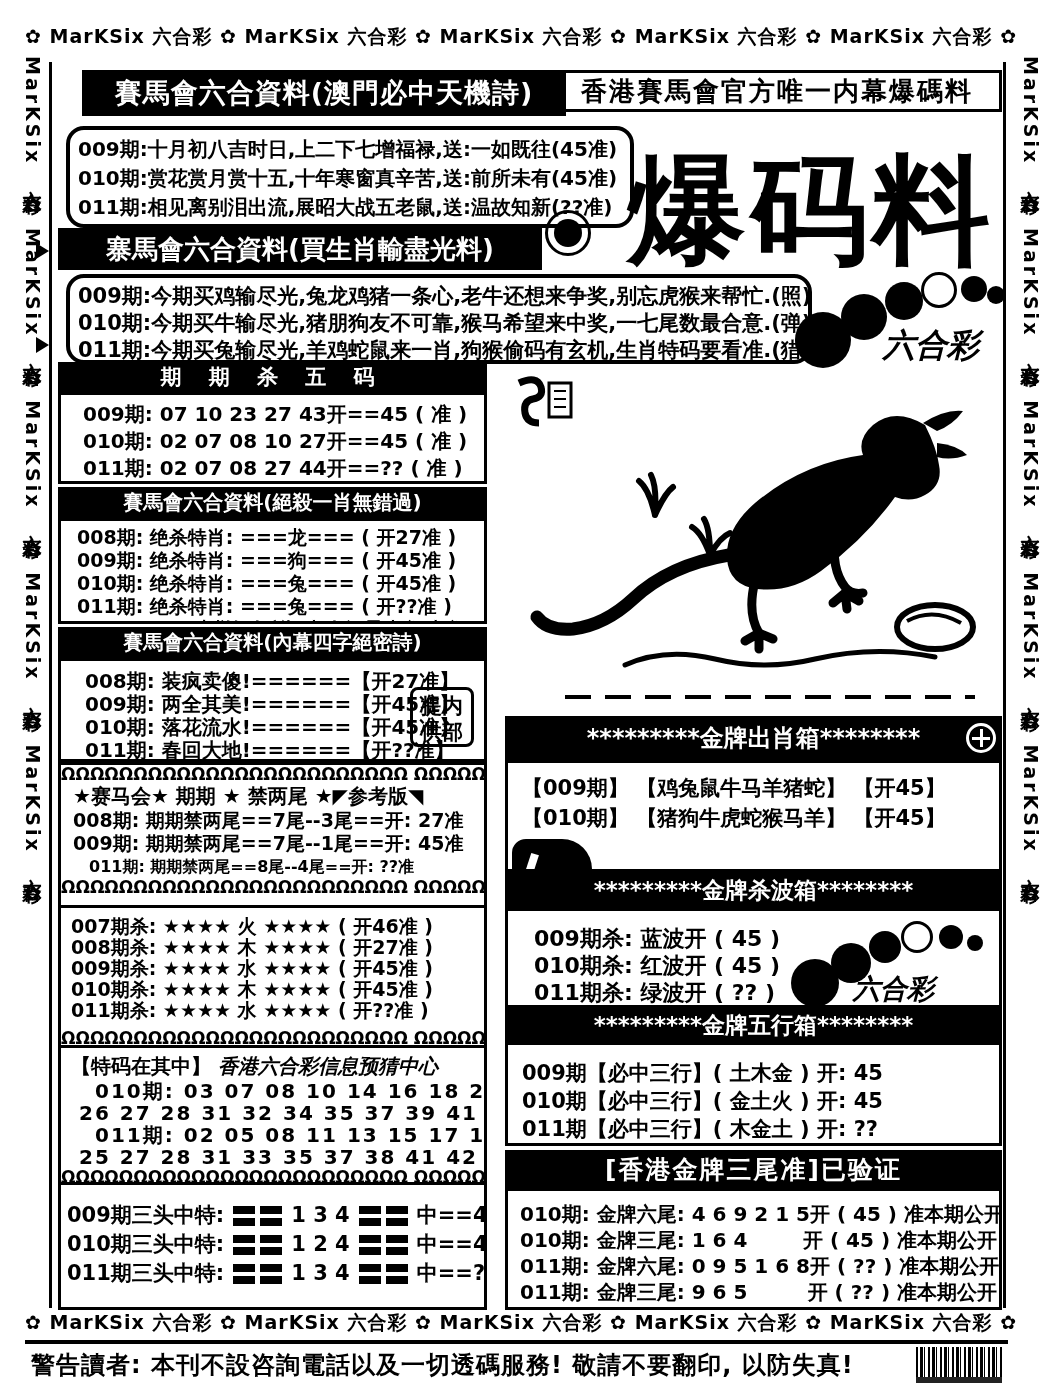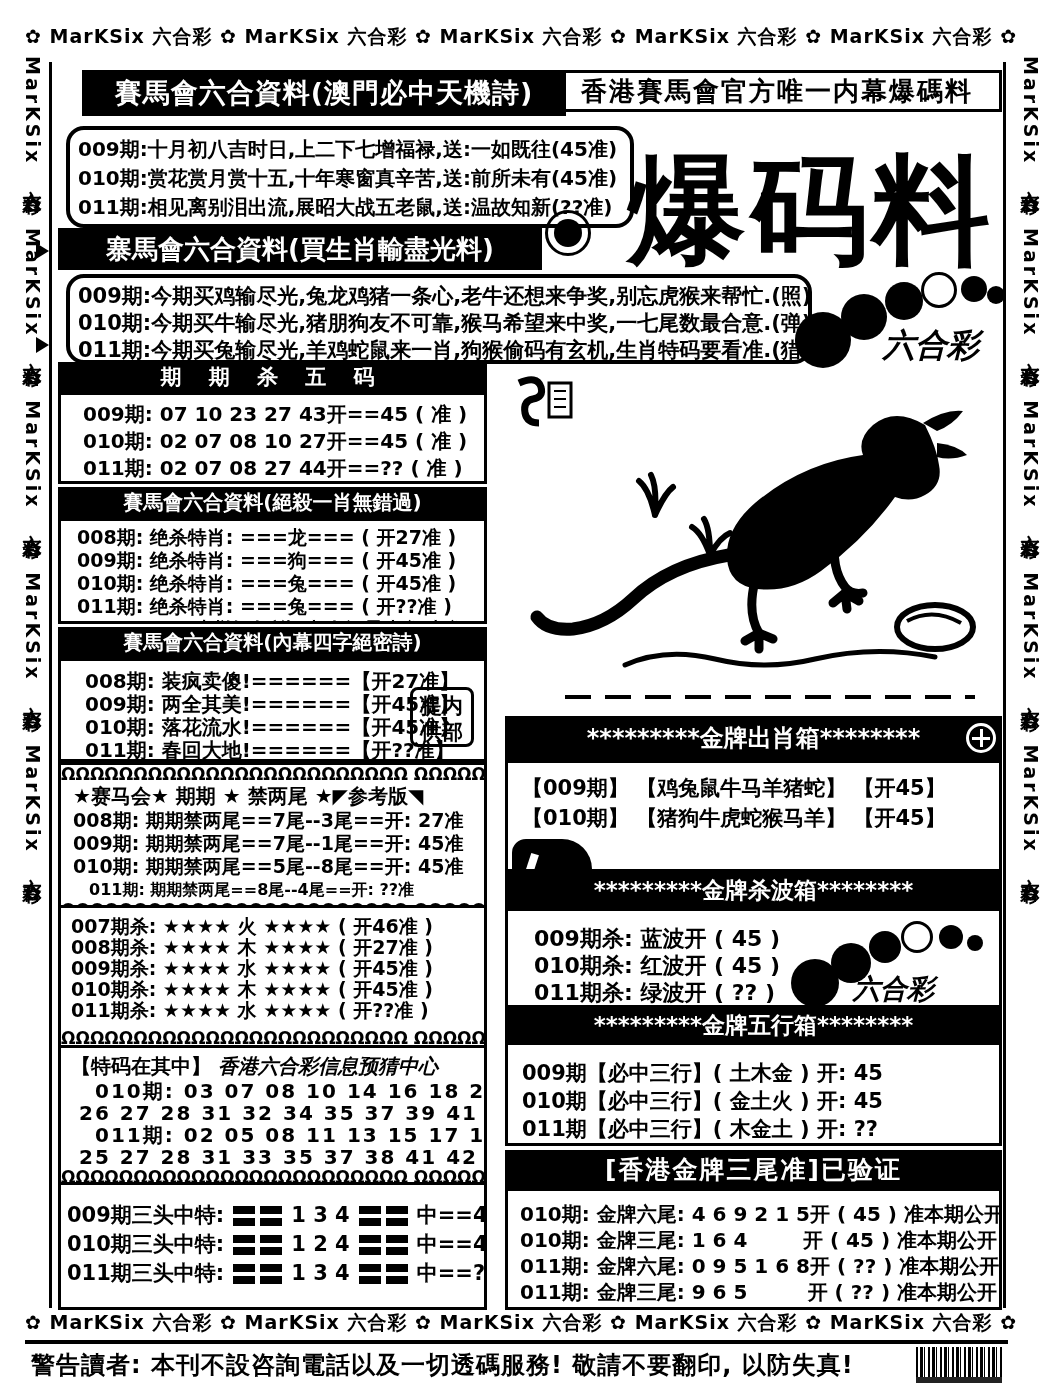--- a/index.html
+++ b/index.html
@@ -154,21 +154,20 @@
       <div>提内</div>
       <div>供部</div>
     </div>
   </div>
 
   <div class="abs databox" style="left:58px; top:762px; width:429px; height:146px;">
     <div class="wave">ΩΩΩΩΩΩΩΩΩΩΩΩΩΩΩΩΩΩΩΩΩΩΩΩ ΩΩΩΩΩΩΩΩΩΩΩ ΩΩ</div>
     <div class="row" style="font-size:20px; line-height:25px; padding-left:12px;">★赛马会★ 期期 ★ 禁两尾 ★◤参考版◥</div>
     <div class="row" style="font-size:19px; line-height:23px; padding-left:12px;">008期: 期期禁两尾==7尾--3尾==开: 27准</div>
     <div class="row" style="font-size:19px; line-height:23px; padding-left:12px;">009期: 期期禁两尾==7尾--1尾==开: 45准</div>
-    <div class="row" style="font-size:19px; line-height:23px; padding-left:12px;">010期: 期期禁两尾==5尾--8尾==开: 45准</div>
     <div class="row" style="font-size:16px; line-height:23px; padding-left:28px;">011期: 期期禁两尾==8尾--4尾==开: ??准</div>
     <div class="wave">ΩΩΩΩΩΩΩΩΩΩΩΩΩΩΩΩΩΩΩΩΩΩΩΩ ΩΩΩΩΩΩΩΩΩΩΩ ΩΩ</div>
   </div>
 
   <div class="abs databox" style="left:58px; top:908px; width:429px; height:140px; border-top:none;">
     <div style="padding:8px 0 0 10px;">
       <div class="row" style="font-size:19px; line-height:21px;">007期杀:  ★★★★ 火 ★★★★ ( 开46准 )</div>
       <div class="row" style="font-size:19px; line-height:21px;">008期杀:  ★★★★ 木 ★★★★ ( 开27准 )</div>
       <div class="row" style="font-size:19px; line-height:21px;">009期杀:  ★★★★ 水 ★★★★ ( 开45准 )</div>
       <div class="row" style="font-size:19px; line-height:21px;">010期杀:  ★★★★ 木 ★★★★ ( 开45准 )</div>

